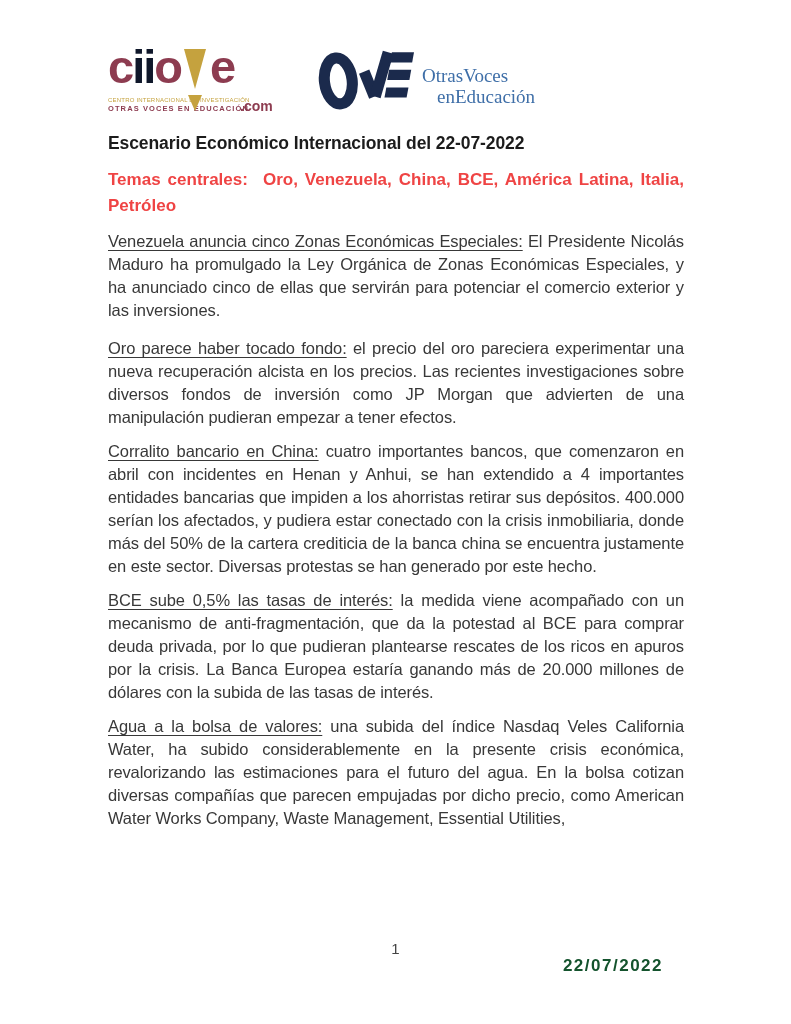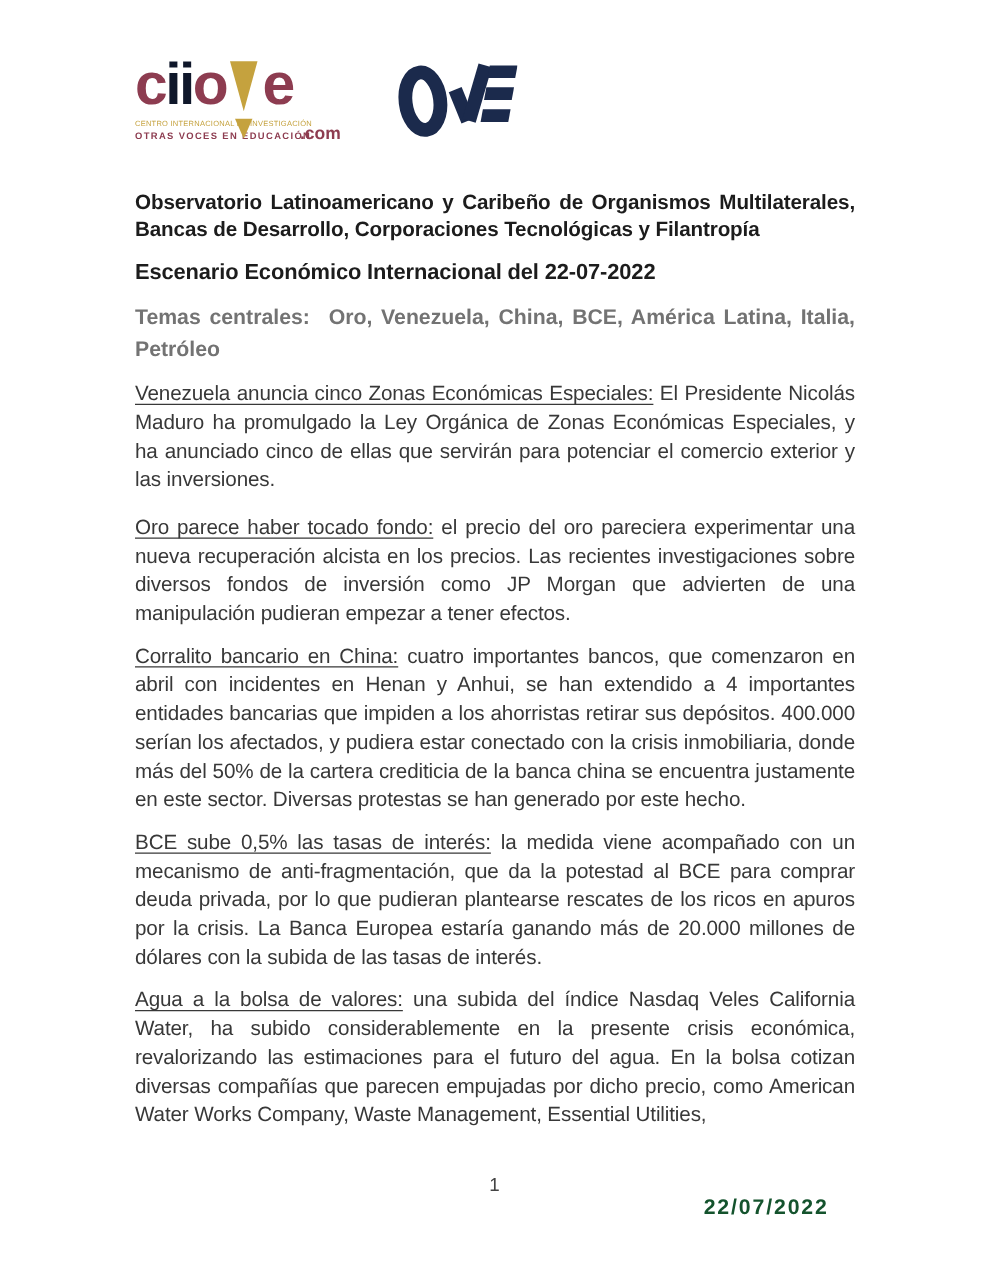--- a/index.html
+++ b/index.html
@@ -39,21 +39,21 @@
   .ove svg { display:block; }
   .ove-text { margin-left:8px; padding-top:20px;
     font-family:"Liberation Serif", serif; color:#3f6fa8; font-size:19px; line-height:21px; }
   .ove-line2 { padding-left:15px; }
 
   
   .org { margin-top:30px; font-weight:bold; color:#1c1c1c;
     font-size:16.5px; line-height:22px; text-align:justify; letter-spacing:-0.1px; }
   .title { margin-top:12px; font-weight:bold; color:#1c1c1c;
     font-size:17.5px; text-align:left; letter-spacing:-0.1px; }
-  .topics { margin-top:13px; font-weight:bold; color:#737373;
+  .topics { margin-top:13px; font-weight:bold; color:#ef4444;
     font-size:17px; line-height:26px; text-align:justify; }
   .topics .tlabel { margin-right:8px; }
 
   .para { margin-top:11px; font-size:16.5px; line-height:23px;
     text-align:justify; letter-spacing:-0.1px; }
   .para.first { margin-top:15px; }
   .lead { text-decoration:underline; text-underline-offset:3px; text-decoration-thickness:1.4px; }
 
   
   .page-number { position:absolute; left:0; top:940px; width:100%;
@@ -95,24 +95,27 @@
             <ellipse cx="22" cy="37" rx="15" ry="25" transform="rotate(-7 22 37)"></ellipse>
             <line x1="50" y1="27" x2="61" y2="54"></line>
             <line x1="76" y1="6" x2="62" y2="54"></line>
           </g>
           <g fill="#1b2a4c">
             <path d="M80 6 L104 6 L102 17 L78 17 Z"></path>
             <path d="M77 25 L101 25 L99 36 L75 36 Z"></path>
             <path d="M74 44 L98 44 L96 55 L72 55 Z"></path>
           </g>
         </svg>
+        <div class="ove-text">
+          <div class="ove-line1">OtrasVoces</div>
+          <div class="ove-line2">enEducación</div>
+        </div>
       </div>
     </div>
 
-    <p class="org">Observatorio Latinoamericano y Caribeño de Organismos Multilaterales, Bancas de Desarrollo, Corporaciones Tecnológicas y Filantropía</p>
 
     <h1 class="title">Escenario Económico Internacional del 22-07-2022</h1>
 
     <p class="topics"><span class="tlabel">Temas centrales:</span> <span>Oro, Venezuela, China, BCE, América Latina, Italia, Petróleo</span></p>
 
     <p class="para"><span class="lead">Venezuela anuncia cinco Zonas Económicas Especiales:</span> <span>El Presidente Nicolás Maduro ha promulgado la Ley Orgánica de Zonas Económicas Especiales, y ha anunciado cinco de ellas que servirán para potenciar el comercio exterior y las inversiones.</span></p>
 
     <p class="para first"><span class="lead">Oro parece haber tocado fondo:</span> <span>el precio del oro pareciera experimentar una nueva recuperación alcista en los precios. Las recientes investigaciones sobre diversos fondos de inversión como JP Morgan que advierten de una manipulación pudieran empezar a tener efectos.</span></p>
 
     <p class="para"><span class="lead">Corralito bancario en China:</span> <span>cuatro importantes bancos, que comenzaron en abril con incidentes en Henan y Anhui, se han extendido a 4 importantes entidades bancarias que impiden a los ahorristas retirar sus depósitos. 400.000 serían los afectados, y pudiera estar conectado con la crisis inmobiliaria, donde más del 50% de la cartera crediticia de la banca china se encuentra justamente en este sector. Diversas protestas se han generado por este hecho.</span></p>

